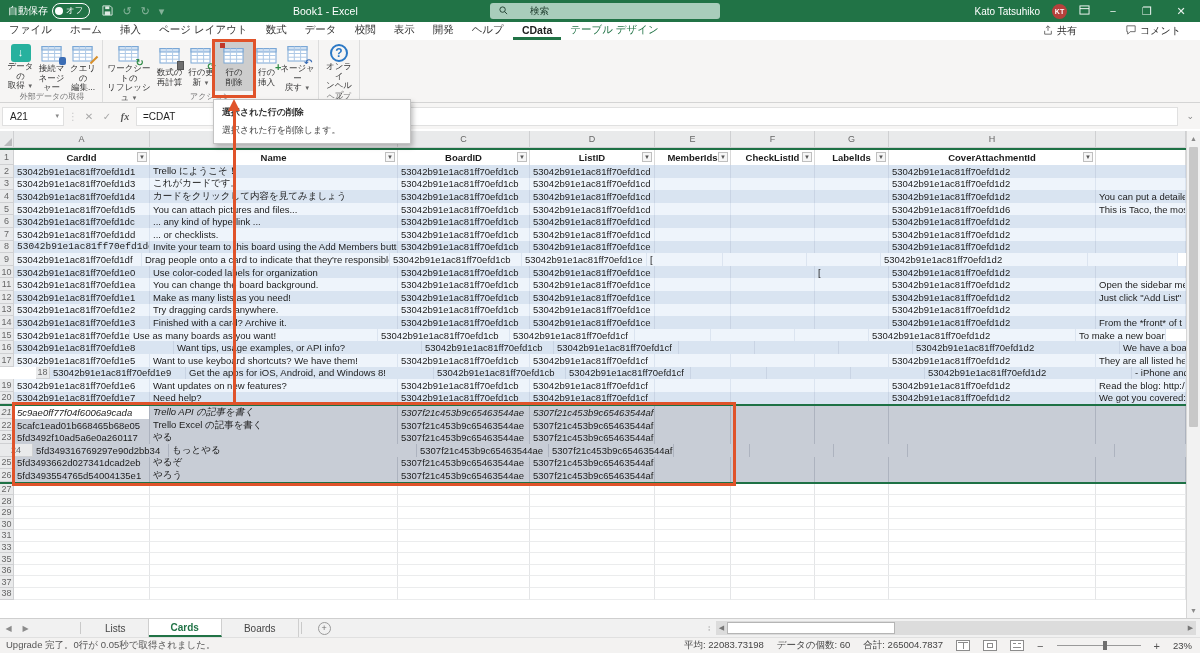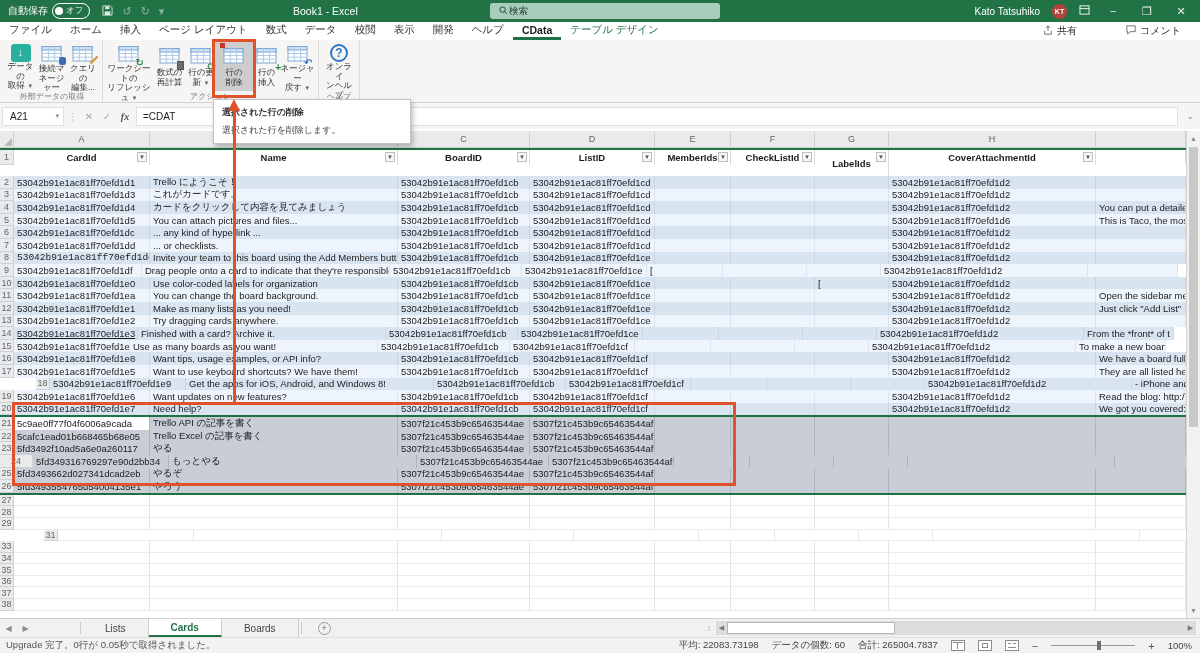--- a/index.html
+++ b/index.html
@@ -8,21 +8,21 @@
 
   
   .titlebar { height:22px; background:#217346; color:#fff; display:flex; align-items:center; position:relative; font-size:10px; }
   .autosave { display:flex; align-items:center; gap:4px; margin-left:8px; }
   .pill { display:flex; align-items:center; gap:3px; border:1px solid #fff; border-radius:8px; padding:1px 6px 1px 2px; font-size:8.5px; }
   .pill .dot { width:8px; height:8px; border-radius:50%; background:#fff; }
   .qat { display:flex; align-items:center; gap:9px; margin-left:12px; }
   .qat .gi { opacity:.85; font-size:11px; }
   .qat .dim { opacity:.45; }
   .tb-title { position:absolute; left:293px; top:0; height:22px; display:flex; align-items:center; font-size:10.5px; }
-  .searchbox { position:absolute; left:490px; top:3px; width:230px; height:16px; background:#a9cdbb; border-radius:3px; display:flex; align-items:center; gap:1px; padding-left:9px; color:#1d3b2b; font-size:9.5px; }
+  .searchbox { position:absolute; left:490px; top:3px; width:230px; height:16px; background:#a9cdbb; border-radius:3px; display:flex; align-items:center; gap:22px; padding-left:9px; color:#1d3b2b; font-size:9.5px; }
   .tb-right { position:absolute; right:0; top:0; height:22px; display:flex; align-items:center; gap:12px; padding-right:8px; }
   .avatar { width:15px; height:15px; border-radius:50%; background:#b5413c; color:#fff; font-size:7px; font-weight:bold; display:flex; align-items:center; justify-content:center; }
   .winbtn { width:22px; text-align:center; font-size:11px; opacity:.9; }
 
   
   .tabrow { height:18px; background:#fff; display:flex; align-items:stretch; font-size:10.5px; color:#333; position:relative; }
   .rtab { display:flex; align-items:center; padding:0 9px; border-bottom:3px solid transparent; }
   .rtab.active { font-weight:bold; color:#222; border-bottom-color:#217346; }
   .rtab.contextual { color:#217346; }
   .tr-btn { position:absolute; top:1px; height:16px; display:flex; align-items:center; gap:4px; border:1px solid #c6c6c6; background:#fff; border-radius:2px; padding:0 7px; font-size:10px; color:#333; }
@@ -368,21 +368,21 @@
           <span class="filterbtn">▼</span>
         </div>
         <div class="cell hcell" style="width: 76px; height: 15px;">
           <span style="margin:0 auto;">MemberIds</span>
           <span class="filterbtn">▼</span>
         </div>
         <div class="cell hcell" style="width: 84px; height: 15px;">
           <span style="margin:0 auto;">CheckListId</span>
           <span class="filterbtn">▼</span>
         </div>
-        <div class="cell hcell" style="width: 74px; height: 26px;">
+        <div class="cell hcell" style="width: 74px; height: 15px;">
           <span style="margin:0 auto;">LabelIds</span>
           <span class="filterbtn">▼</span>
         </div>
         <div class="cell hcell" style="width: 207px; height: 15px;">
           <span style="margin:0 auto;">CoverAttachmentId</span>
           <span class="filterbtn">▼</span>
         </div>
         <div class="cell hcell" style="width: 90px; height: 15px;"></div>
       </div>
       <div class="grow" id="row-2">
@@ -524,21 +524,21 @@
         <div class="cell b1" style="width: 132px; height: 12.6px;">53042b91e1ac81ff70efd1cb</div>
         <div class="cell b1" style="width: 125px; height: 12.6px;">53042b91e1ac81ff70efd1ce</div>
         <div class="cell b1" style="width: 76px; height: 12.6px;"></div>
         <div class="cell b1" style="width: 84px; height: 12.6px;"></div>
         <div class="cell b1" style="width: 74px; height: 12.6px;"></div>
         <div class="cell b1" style="width: 207px; height: 12.6px;">53042b91e1ac81ff70efd1d2</div>
         <div class="cell b1" style="width: 90px; height: 12.6px;"></div>
       </div>
       <div class="grow" id="row-14">
         <div class="rnum" style="width: 14px; height: 12.6px;">14</div>
-        <div class="cell b0" style="width: 124px; height: 12.6px; text-decoration: underline;">53042b91e1ac81ff70efd1e3</div>
+        <div class="cell b0" style="width: 136px; height: 12.6px;">53042b91e1ac81ff70efd1e3</div>
         <div class="cell b0" style="width: 248px; height: 12.6px;">Finished with a card? Archive it.</div>
         <div class="cell b0" style="width: 132px; height: 12.6px;">53042b91e1ac81ff70efd1cb</div>
         <div class="cell b0" style="width: 125px; height: 12.6px;">53042b91e1ac81ff70efd1ce</div>
         <div class="cell b0" style="width: 76px; height: 12.6px;"></div>
         <div class="cell b0" style="width: 84px; height: 12.6px;"></div>
         <div class="cell b0" style="width: 74px; height: 12.6px;"></div>
         <div class="cell b0" style="width: 207px; height: 12.6px;">53042b91e1ac81ff70efd1d2</div>
         <div class="cell b0" style="width: 90px; height: 12.6px;">From the *front* of t</div>
       </div>
       <div class="grow" id="row-15">
@@ -548,21 +548,21 @@
         <div class="cell b1" style="width: 132px; height: 12.6px;">53042b91e1ac81ff70efd1cb</div>
         <div class="cell b1" style="width: 125px; height: 12.6px;">53042b91e1ac81ff70efd1cf</div>
         <div class="cell b1" style="width: 76px; height: 12.6px;"></div>
         <div class="cell b1" style="width: 84px; height: 12.6px;"></div>
         <div class="cell b1" style="width: 74px; height: 12.6px;"></div>
         <div class="cell b1" style="width: 207px; height: 12.6px;">53042b91e1ac81ff70efd1d2</div>
         <div class="cell b1" style="width: 90px; height: 12.6px;">To make a new boar</div>
       </div>
       <div class="grow" id="row-16">
         <div class="rnum" style="width: 14px; height: 12.6px;">16</div>
-        <div class="cell b0" style="width: 136px; height: 12.6px;">53042b91e1ac81ff70efd1e8</div>
+        <div class="cell b0" style="width: 160px; height: 12.6px;">53042b91e1ac81ff70efd1e8</div>
         <div class="cell b0" style="width: 248px; height: 12.6px;">Want tips, usage examples, or API info?</div>
         <div class="cell b0" style="width: 132px; height: 12.6px;">53042b91e1ac81ff70efd1cb</div>
         <div class="cell b0" style="width: 125px; height: 12.6px;">53042b91e1ac81ff70efd1cf</div>
         <div class="cell b0" style="width: 76px; height: 12.6px;"></div>
         <div class="cell b0" style="width: 84px; height: 12.6px;"></div>
         <div class="cell b0" style="width: 74px; height: 12.6px;"></div>
         <div class="cell b0" style="width: 207px; height: 12.6px;">53042b91e1ac81ff70efd1d2</div>
         <div class="cell b0" style="width: 90px; height: 12.6px;">We have a board full</div>
       </div>
       <div class="grow" id="row-17">
@@ -606,21 +606,21 @@
         <div class="cell b0" style="width: 136px; height: 12.6px;">53042b91e1ac81ff70efd1e7</div>
         <div class="cell b0" style="width: 248px; height: 12.6px;">Need help?</div>
         <div class="cell b0" style="width: 132px; height: 12.6px;">53042b91e1ac81ff70efd1cb</div>
         <div class="cell b0" style="width: 125px; height: 12.6px;">53042b91e1ac81ff70efd1cf</div>
         <div class="cell b0" style="width: 76px; height: 12.6px;"></div>
         <div class="cell b0" style="width: 84px; height: 12.6px;"></div>
         <div class="cell b0" style="width: 74px; height: 12.6px;"></div>
         <div class="cell b0" style="width: 207px; height: 12.6px;">53042b91e1ac81ff70efd1d2</div>
         <div class="cell b0" style="width: 90px; height: 12.6px;">We got you covered:</div>
       </div>
-      <div class="grow" id="row-21" style="border-top: 2px solid rgb(30, 113, 69);">
+      <div class="grow" id="row-21" style="border-top: 2px solid rgb(30, 113, 69); font-style: italic;">
         <div class="rnum" style="width: 14px; height: 12.6px;">21</div>
         <div class="cell sel activecell" style="width: 136px; height: 12.6px;">5c9ae0ff77f04f6006a9cada</div>
         <div class="cell sel" style="width: 248px; height: 12.6px;">Trello API の記事を書く</div>
         <div class="cell sel" style="width: 132px; height: 12.6px;">5307f21c453b9c65463544ae</div>
         <div class="cell sel" style="width: 125px; height: 12.6px;">5307f21c453b9c65463544af</div>
         <div class="cell sel" style="width: 76px; height: 12.6px;"></div>
         <div class="cell sel" style="width: 84px; height: 12.6px;"></div>
         <div class="cell sel" style="width: 74px; height: 12.6px;"></div>
         <div class="cell sel" style="width: 207px; height: 12.6px;"></div>
         <div class="cell sel" style="width: 90px; height: 12.6px;"></div>
@@ -715,45 +715,45 @@
         <div class="cell ecell" style="width: 248px; height: 11.583px;"></div>
         <div class="cell ecell" style="width: 132px; height: 11.583px;"></div>
         <div class="cell ecell" style="width: 125px; height: 11.583px;"></div>
         <div class="cell ecell" style="width: 76px; height: 11.583px;"></div>
         <div class="cell ecell" style="width: 84px; height: 11.583px;"></div>
         <div class="cell ecell" style="width: 74px; height: 11.583px;"></div>
         <div class="cell ecell" style="width: 207px; height: 11.583px;"></div>
         <div class="cell ecell" style="width: 90px; height: 11.583px;"></div>
       </div>
       <div class="grow">
-        <div class="rnum" style="width: 14px; height: 11.583px; margin-left: 44px;">31</div>
+        <div class="rnum" style="width: 14px; height: 11.583px;">30</div>
+        <div class="cell ecell" style="width: 136px; height: 11.583px;"></div>
+        <div class="cell ecell" style="width: 248px; height: 11.583px;"></div>
+        <div class="cell ecell" style="width: 132px; height: 11.583px;"></div>
+        <div class="cell ecell" style="width: 125px; height: 11.583px;"></div>
+        <div class="cell ecell" style="width: 76px; height: 11.583px;"></div>
+        <div class="cell ecell" style="width: 84px; height: 11.583px;"></div>
+        <div class="cell ecell" style="width: 74px; height: 11.583px;"></div>
+        <div class="cell ecell" style="width: 207px; height: 11.583px;"></div>
+        <div class="cell ecell" style="width: 90px; height: 11.583px;"></div>
+      </div>
+      <div class="grow">
+        <div class="rnum" style="width: 14px; height: 11.583px;">31</div>
         <div class="cell ecell" style="width: 136px; height: 11.583px;"></div>
         <div class="cell ecell" style="width: 248px; height: 11.583px;"></div>
         <div class="cell ecell" style="width: 132px; height: 11.583px;"></div>
         <div class="cell ecell" style="width: 125px; height: 11.583px;"></div>
         <div class="cell ecell" style="width: 76px; height: 11.583px;"></div>
         <div class="cell ecell" style="width: 84px; height: 11.583px;"></div>
         <div class="cell ecell" style="width: 74px; height: 11.583px;"></div>
         <div class="cell ecell" style="width: 207px; height: 11.583px;"></div>
         <div class="cell ecell" style="width: 90px; height: 11.583px;"></div>
       </div>
       <div class="grow">
         <div class="rnum" style="width: 14px; height: 11.583px;">33</div>
-        <div class="cell ecell" style="width: 136px; height: 11.583px;"></div>
-        <div class="cell ecell" style="width: 248px; height: 11.583px;"></div>
-        <div class="cell ecell" style="width: 132px; height: 11.583px;"></div>
-        <div class="cell ecell" style="width: 125px; height: 11.583px;"></div>
-        <div class="cell ecell" style="width: 76px; height: 11.583px;"></div>
-        <div class="cell ecell" style="width: 84px; height: 11.583px;"></div>
-        <div class="cell ecell" style="width: 74px; height: 11.583px;"></div>
-        <div class="cell ecell" style="width: 207px; height: 11.583px;"></div>
-        <div class="cell ecell" style="width: 90px; height: 11.583px;"></div>
-      </div>
-      <div class="grow">
-        <div class="rnum" style="width: 14px; height: 11.583px;">34</div>
         <div class="cell ecell" style="width: 136px; height: 11.583px;"></div>
         <div class="cell ecell" style="width: 248px; height: 11.583px;"></div>
         <div class="cell ecell" style="width: 132px; height: 11.583px;"></div>
         <div class="cell ecell" style="width: 125px; height: 11.583px;"></div>
         <div class="cell ecell" style="width: 76px; height: 11.583px;"></div>
         <div class="cell ecell" style="width: 84px; height: 11.583px;"></div>
         <div class="cell ecell" style="width: 74px; height: 11.583px;"></div>
         <div class="cell ecell" style="width: 207px; height: 11.583px;"></div>
         <div class="cell ecell" style="width: 90px; height: 11.583px;"></div>
       </div>
@@ -839,21 +839,21 @@
     <span>データの個数: 60</span>
     <span>合計: 265004.7837</span>
     <span class="vicon grid"></span>
     <span class="vicon pl"></span>
     <span class="vicon pb"></span>
     <span class="zpm">−</span>
     <div class="zoomline">
         <div class="zthumb"></div>
       </div>
     <span class="zpm">+</span>
-    <span>100%</span>
+    <span>23%</span>
   </div>
 </div>
 
 <div class="annot" id="hl-ribbon" style="left: 212px; top: 39px; width: 44px; height: 59px;"></div>
 <div id="arrow-head" style="left: 228px; top: 99px;"></div>
 <div id="arrow-shaft" style="left: 232.5px; top: 110px; height: 292.281px;"></div>
 <div class="annot" id="hl-rows" style="left: 12px; top: 402.281px; width: 724px; height: 83.5625px;"></div>
 <div class="tooltip" id="tooltip" style="left: 213px; top: 99px;">
   <div class="tt">選択された行の削除</div>
   <div>選択された行を削除します。</div>

